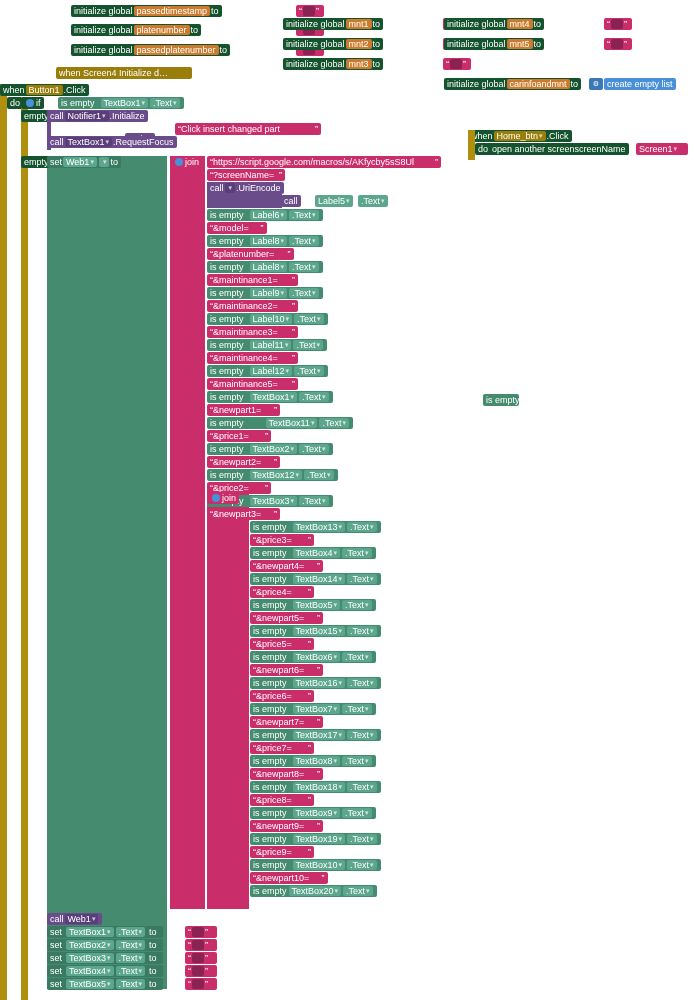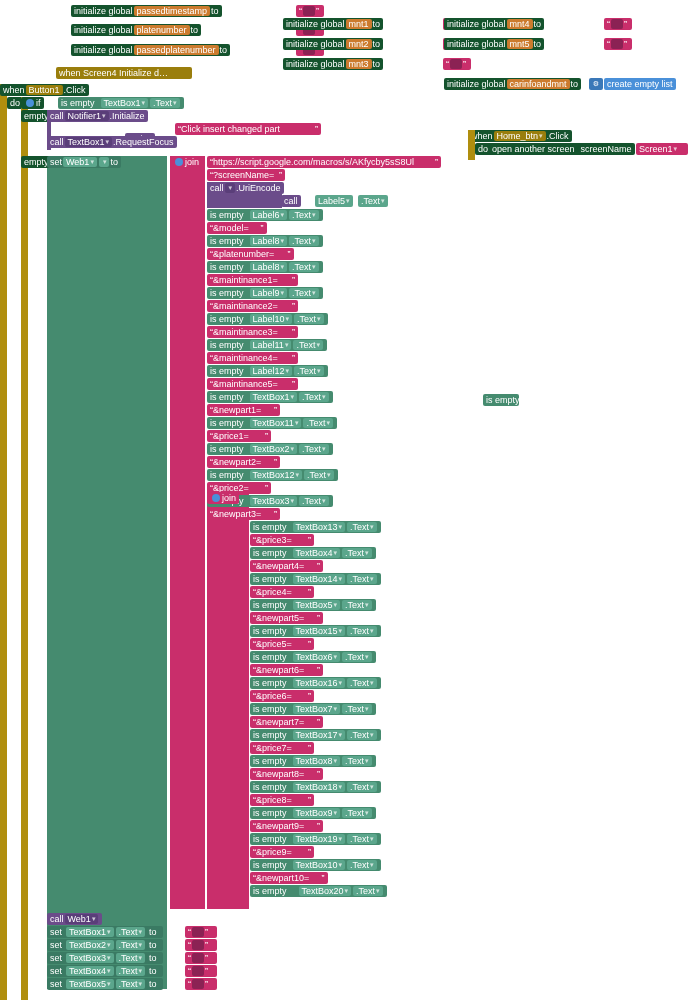--- a/index.html
+++ b/index.html
@@ -323,21 +323,21 @@
       <span class="chip teal" style="margin-left:6px">TextBox1<span class="dd">▾</span></span>
       <span class="chip teal">.Text<span class="dd">▾</span></span>
     </div>
     <div class="block pink" style="left: 207px; top: 404px; width: 67px;">
       <span>“ </span>
       <span>&amp;newpart1=</span>
       <span style="margin-left:auto"> ”</span>
     </div>
     <div class="block green" style="left: 207px; top: 417px;">
       <span>is empty</span>
-      <span class="chip teal" style="margin-left:6px">TextBox11<span class="dd">▾</span></span>
+      <span class="chip teal" style="margin-left:22px">TextBox11<span class="dd">▾</span></span>
       <span class="chip teal">.Text<span class="dd">▾</span></span>
     </div>
     <div class="block pink" style="left: 207px; top: 430px; width: 58px;">
       <span>“ </span>
       <span>&amp;price1=</span>
       <span style="margin-left:auto"> ”</span>
     </div>
     <div class="block green" style="left: 207px; top: 443px;">
       <span>is empty</span>
       <span class="chip teal" style="margin-left:6px">TextBox2<span class="dd">▾</span></span>
@@ -503,21 +503,21 @@
       <span class="chip teal" style="margin-left:6px">TextBox10<span class="dd">▾</span></span>
       <span class="chip teal">.Text<span class="dd">▾</span></span>
     </div>
     <div class="block pink" style="left: 250px; top: 872px; width: 71.5px;">
       <span>“ </span>
       <span>&amp;newpart10=</span>
       <span style="margin-left:auto"> ”</span>
     </div>
     <div class="block green" style="left: 250px; top: 885px;">
       <span>is empty</span>
-      <span class="chip teal" style="margin-left:12px">TextBox20<span class="dd">▾</span></span>
+      <span class="chip teal" style="margin-left:2px">TextBox20<span class="dd">▾</span></span>
       <span class="chip teal">.Text<span class="dd">▾</span></span>
     </div>
   </div>
 
 <div class="block pink" style="left:207px;top:492px">
   <span class="gear"></span>
   <span>join</span>
 </div>
 <div class="v-bar pink-bg" style="left:207px;top:492px;width:42px;height:417px;z-index:-2"></div>
 
@@ -599,18 +599,18 @@
       <span class="dd">▾</span>
     </span>
   <span>.Click</span>
 </div>
 <div class="v-bar olive-bg" style="left:468px;top:130px;height:30px"></div>
 <div class="block olive" style="left:475px;top:143px;width:12px">
     <span>do</span>
   </div>
 <div class="block olive" style="left:489px;top:143px">
   <span>open another screen</span>
-  <span style="margin-left:6px">screenName</span>
+  <span style="margin-left:0">screenName</span>
 </div>
 <div class="block pink" style="left:636px;top:143px;width:46px">
     <span>Screen1</span>
     <span class="dd">▾</span>
   </div>
 
 </body></html>

